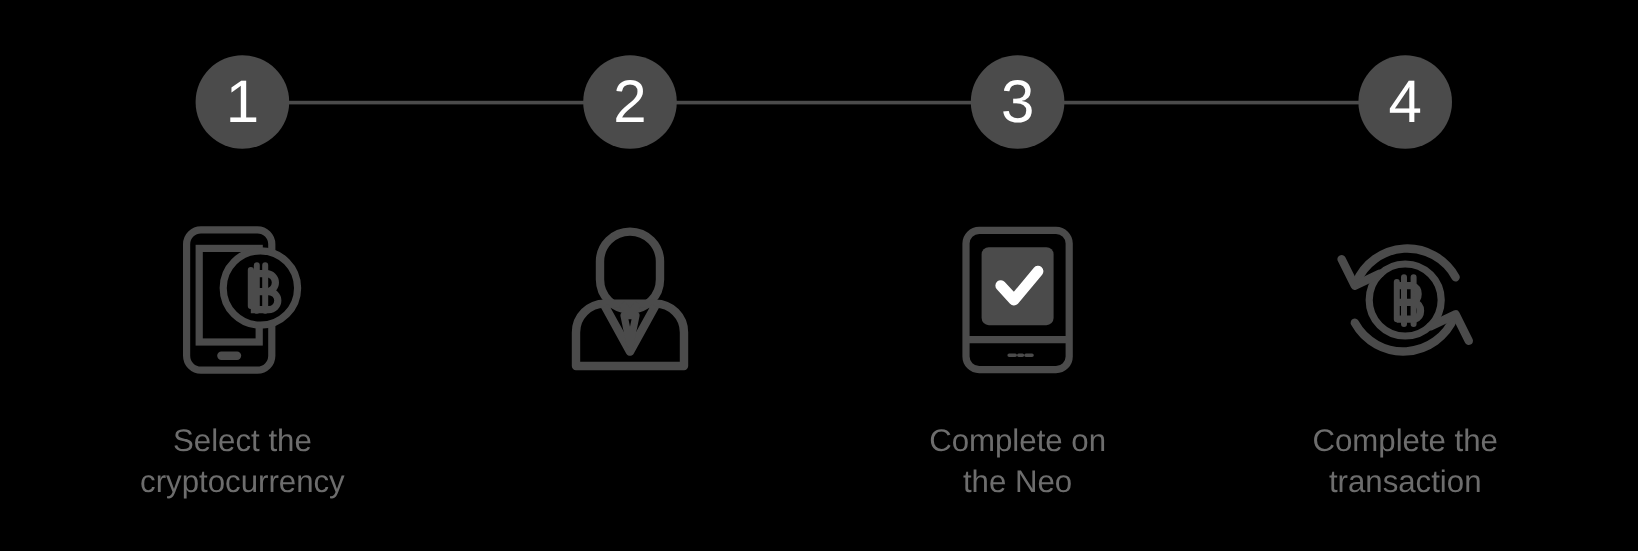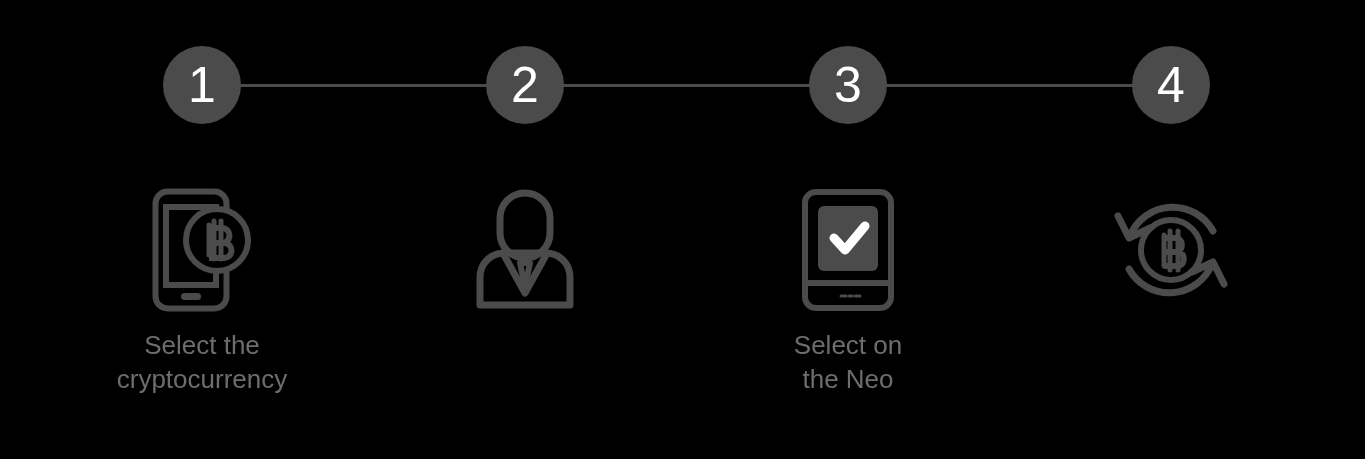--- a/index.html
+++ b/index.html
@@ -69,21 +69,21 @@
     height: 130px;
     display: flex;
     align-items: center;
     justify-content: center;
   }
   .icon-wrap svg { display: block; }
 
   
   .caption {
     position: absolute;
-    top: 328px;
+    top: 350px;
     left: 0;
     width: 300px;
     color: #6d6d6d;
     font-size: 26px;
     line-height: 34px;
     font-weight: 400;
     white-space: pre-line;
   }
 </style>
 </head>
@@ -138,36 +138,38 @@
         <svg width="94" height="124" viewBox="0 0 94 124" fill="none" xmlns="http://www.w3.org/2000/svg">
           <rect x="4" y="4" width="86" height="116" rx="11" stroke="#4b4b4b" stroke-width="6"></rect>
           <path d="M4 95 H90" stroke="#4b4b4b" stroke-width="6"></path>
           <rect x="17" y="18" width="60" height="65" rx="6" fill="#4b4b4b"></rect>
           <path d="M33 50 L44 62 L64 38" stroke="#ffffff" stroke-width="9" stroke-linecap="round" stroke-linejoin="round" fill="none"></path>
           <path d="M40 108 h5 m3 0 h3 m3 0 h5" stroke="#4b4b4b" stroke-width="3" stroke-linecap="round"></path>
         </svg>
       </span>
     </div>
 
-    <div class="caption">Select on
+    <div class="caption">Complete on
 the Neo</div>
   </div>
 
   <div class="step step-4">
     <div class="bubble">4</div>
 
     <div class="icon-wrap">
       <span>
         <svg width="118" height="120" viewBox="0 0 118 120" fill="none" xmlns="http://www.w3.org/2000/svg">
           <circle cx="59" cy="60" r="30" stroke="#4b4b4b" stroke-width="6"></circle>
           <path d="M52 45 V76 M58 41 V80 M66 41 V80" stroke="#4b4b4b" stroke-width="5" stroke-linecap="round"></path>
           <path d="M52 48 H65 a7.5 7.5 0 0 1 0 14 H52 M52 62 H67 a7.5 7.5 0 0 1 0 14 H52" stroke="#4b4b4b" stroke-width="6" fill="none" stroke-linejoin="round"></path>
           <path d="M18 46 A46 46 0 0 1 101 41" stroke="#4b4b4b" stroke-width="7" fill="none" stroke-linecap="round"></path>
           <path d="M6 26 L17 48 L38 38" stroke="#4b4b4b" stroke-width="7" fill="none" stroke-linecap="round" stroke-linejoin="round"></path>
           <path d="M100 74 A46 46 0 0 1 17 79" stroke="#4b4b4b" stroke-width="7" fill="none" stroke-linecap="round"></path>
           <path d="M112 94 L101 72 L80 82" stroke="#4b4b4b" stroke-width="7" fill="none" stroke-linecap="round" stroke-linejoin="round"></path>
         </svg>
       </span>
     </div>
 
+    <div class="caption">Complete the
+transaction</div>
   </div>
 
 </div>
 
 </body></html>

